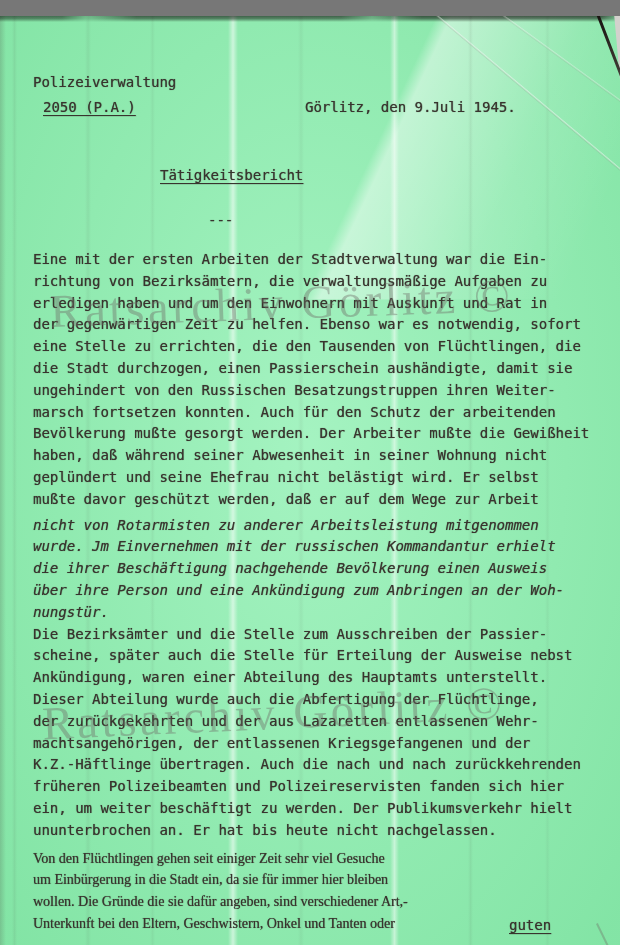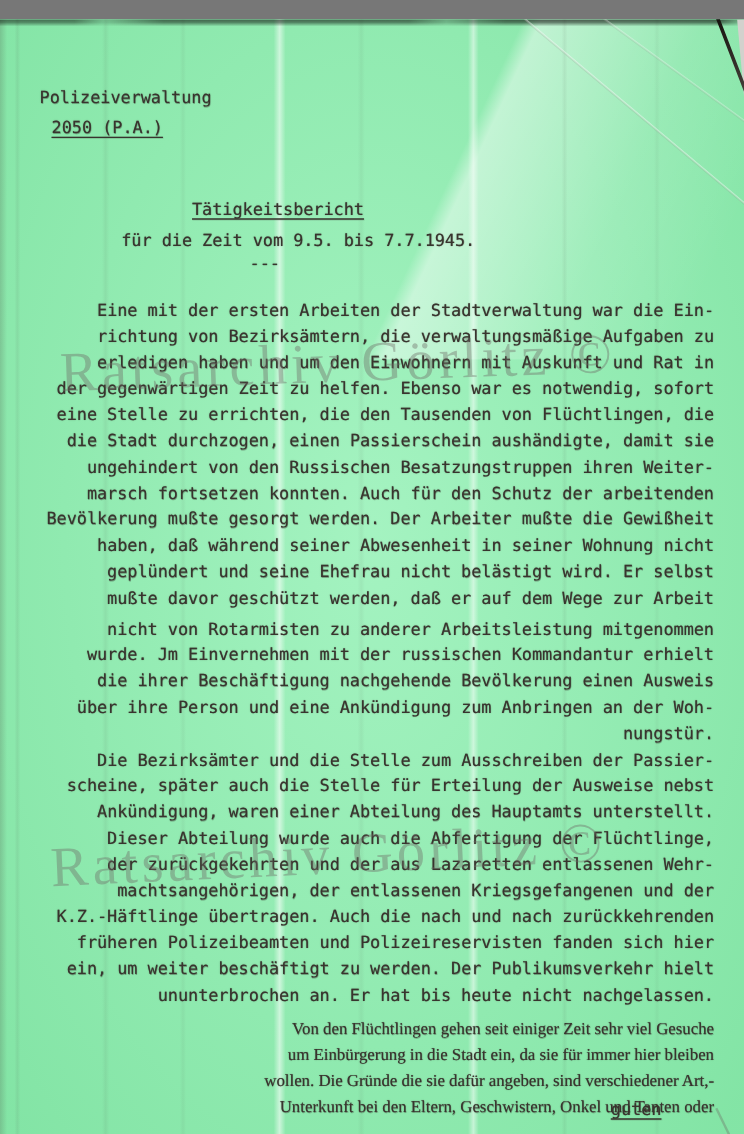--- a/index.html
+++ b/index.html
@@ -85,23 +85,23 @@
     text-decoration-thickness: 1.4px;
   }
 
   .doc-org      { left: 33px;  top: 58px;  }
   .doc-ref      { left: 43px;  top: 83px;  }
   .doc-dateline { left: 305px; top: 83px;  }
   .doc-title    { left: 160px; top: 151px; text-decoration: underline; }
   .doc-subtitle { left: 101px; top: 177px; }
   .doc-divider  { left: 208px; top: 196px; }
 
-  .doc-body { left: 33px; top: 233px; width: 562px; text-align: right; }
+  .doc-body { left: 33px; top: 233px; width: 562px; }
   .doc-body .line { line-height: 21.8px; height: 21.8px; }
-  .paragraph-2 { margin-top: 4px; }
+  .paragraph-2 { margin-top: 4px; font-style: italic; }
   .paragraph-4 { margin-top: 6px; font-family: Liberation Serif, serif; }
 
   .doc-catchword { left: 493px; top: 901px; padding-left: 16px; }
 
   .watermark {
     position: absolute;
     font-family: "Liberation Serif", "DejaVu Serif", serif;
     font-size: 47px;
     letter-spacing: 3.5px;
     color: #6e6b66;
@@ -120,23 +120,23 @@
   <div class="texture"></div>
   <div class="top-edge"></div>
   <div class="corner-shade"></div>
   <div class="corner-line"></div>
   <div class="crease crease-a"></div>
   <div class="crease crease-b"></div>
   <div class="crease crease-c"></div>
 
   <div class="typewriter doc-org">Polizeiverwaltung</div>
   <div class="typewriter doc-ref u">2050 (P.A.)</div>
+  <div class="typewriter doc-dateline">Görlitz, den 9.Juli 1945.</div>
 
   <div class="typewriter doc-title u">Tätigkeitsbericht</div>
-  <div class="typewriter doc-subtitle">für die Zeit vom 9.5. bis 7.7.1945.</div>
   <div class="typewriter doc-divider">---</div>
 
   <div class="typewriter doc-body"><div class="paragraph paragraph-1"><div class="line">Eine mit der ersten Arbeiten der Stadtverwaltung war die Ein-</div><div class="line">richtung von Bezirksämtern, die verwaltungsmäßige Aufgaben zu</div><div class="line">erledigen haben und um den Einwohnern mit Auskunft und Rat in</div><div class="line">der gegenwärtigen Zeit zu helfen. Ebenso war es notwendig, sofort</div><div class="line">eine Stelle zu errichten, die den Tausenden von Flüchtlingen, die</div><div class="line">die Stadt durchzogen, einen Passierschein aushändigte, damit sie</div><div class="line">ungehindert von den Russischen Besatzungstruppen ihren Weiter-</div><div class="line">marsch fortsetzen konnten. Auch für den Schutz der arbeitenden</div><div class="line">Bevölkerung mußte gesorgt werden. Der Arbeiter mußte die Gewißheit</div><div class="line">haben, daß während seiner Abwesenheit in seiner Wohnung nicht</div><div class="line">geplündert und seine Ehefrau nicht belästigt wird. Er selbst</div><div class="line">mußte davor geschützt werden, daß er auf dem Wege zur Arbeit</div></div><div class="paragraph paragraph-2"><div class="line">nicht von Rotarmisten zu anderer Arbeitsleistung mitgenommen</div><div class="line">wurde. Jm Einvernehmen mit der russischen Kommandantur erhielt</div><div class="line">die ihrer Beschäftigung nachgehende Bevölkerung einen Ausweis</div><div class="line">über ihre Person und eine Ankündigung zum Anbringen an der Woh-</div><div class="line">nungstür.</div></div><div class="paragraph paragraph-3"><div class="line">Die Bezirksämter und die Stelle zum Ausschreiben der Passier-</div><div class="line">scheine, später auch die Stelle für Erteilung der Ausweise nebst</div><div class="line">Ankündigung, waren einer Abteilung des Hauptamts unterstellt.</div><div class="line">Dieser Abteilung wurde auch die Abfertigung der Flüchtlinge,</div><div class="line">der zurückgekehrten und der aus Lazaretten entlassenen Wehr-</div><div class="line">machtsangehörigen, der entlassenen Kriegsgefangenen und der</div><div class="line">K.Z.-Häftlinge übertragen. Auch die nach und nach zurückkehrenden</div><div class="line">früheren Polizeibeamten und Polizeireservisten fanden sich hier</div><div class="line">ein, um weiter beschäftigt zu werden. Der Publikumsverkehr hielt</div><div class="line">ununterbrochen an. Er hat bis heute nicht nachgelassen.</div></div><div class="paragraph paragraph-4"><div class="line">Von den Flüchtlingen gehen seit einiger Zeit sehr viel Gesuche</div><div class="line">um Einbürgerung in die Stadt ein, da sie für immer hier bleiben</div><div class="line">wollen. Die Gründe die sie dafür angeben, sind verschiedener Art,-</div><div class="line">Unterkunft bei den Eltern, Geschwistern, Onkel und Tanten oder</div></div></div>
 
   <div class="typewriter doc-catchword u">guten</div>
 
   <div class="watermark wm1">Ratsarchiv Görlitz ©</div>
   <div class="watermark wm2">Ratsarchiv Görlitz ©</div>
 
 </div>

